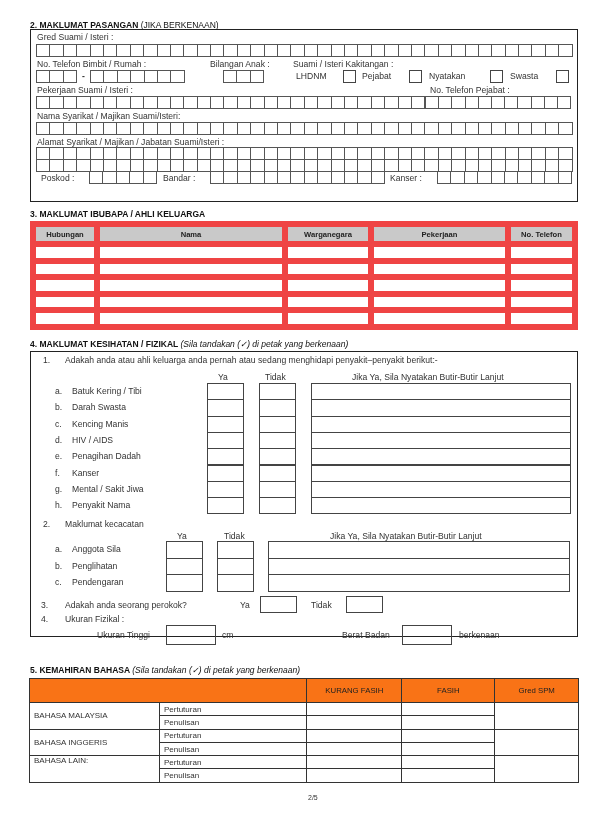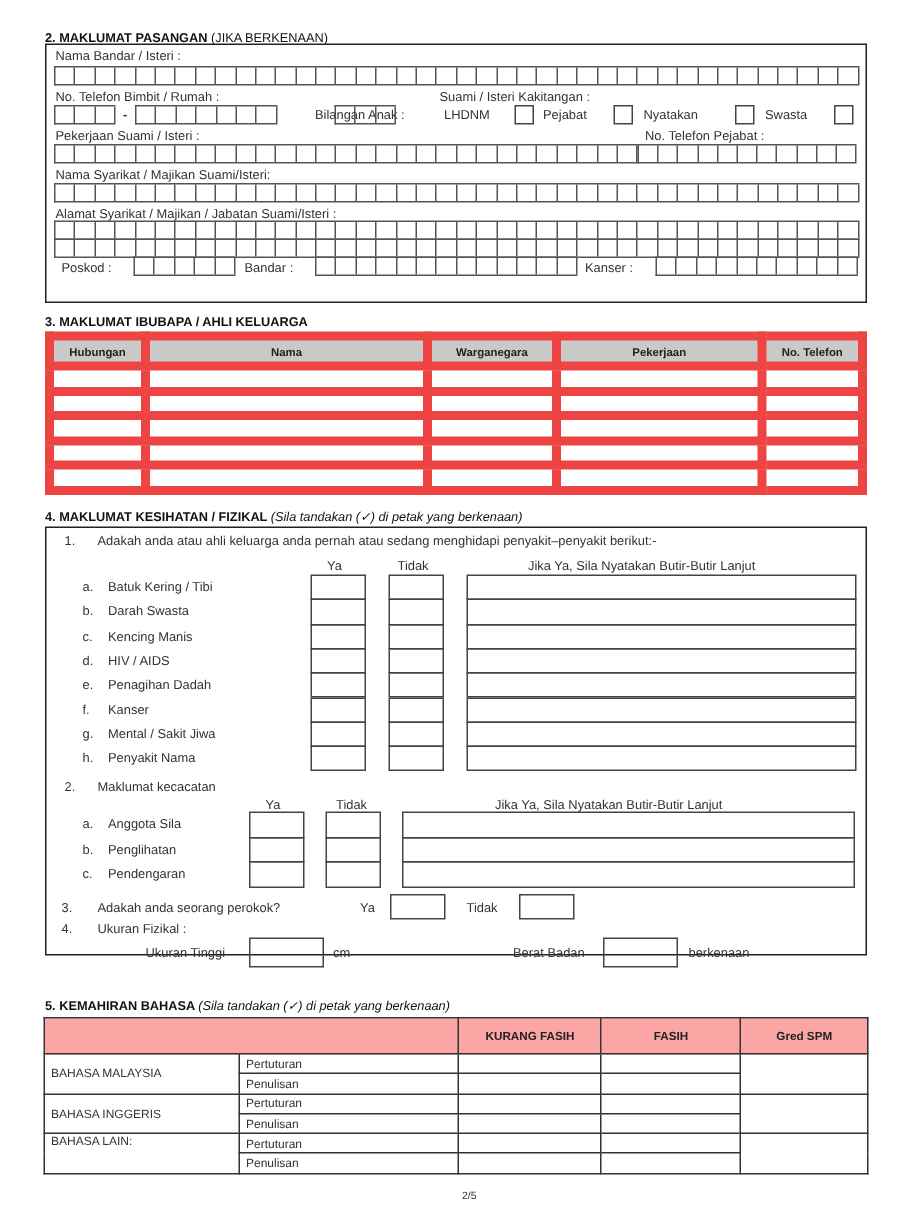--- a/index.html
+++ b/index.html
@@ -13,30 +13,30 @@
   .cells { position: absolute; display: flex; height: 13px; border-left: 1px solid #555; border-top: 1px solid #555; border-bottom: 1px solid #555; }
   .cells .c { height: 100%; border-right: 1px solid #555; flex: 0 0 auto; }
   .box { position: absolute; border: 1px solid #444; }
   table { border-collapse: collapse; position: absolute; }
   .t3 td, .t3 th { border: 6px solid #ef4444; }
   .t3 th { background: #c9c9c9; font-size: 7.6px; font-weight: bold; color: #222; height: 20px; }
   .t3 td { height: 16.5px; }
   .t3 { border: 1.6px solid #222; }
   .t5 { border: 1.6px solid #222; }
   .t5 td, .t5 th { border: 1px solid #333; font-size: 8px; color: #333; padding: 0 4px; }
-  .t5 th { background: #fca5a5; font-weight: bold; height: 24px; font-size: 7.8px; color: #222; }
+  .t5 th { background: #f97316; font-weight: normal; height: 24px; font-size: 7.8px; color: #222; }
   .t5 td { height: 13.3px; }
 </style>
 </head>
 <body>
 
 <div class="sec-title" style="top:20px;"><span>2. MAKLUMAT PASANGAN</span> <span class="plain">(JIKA BERKENAAN)</span></div>
 <div class="frame" style="left:30px; top:29px; width:548px; height:173px;"></div>
 
-<div class="lbl" style="left:37px; top:32px;">Nama Bandar / Isteri :</div>
+<div class="lbl" style="left:37px; top:32px;">Gred Suami / Isteri :</div>
 <div class="cells" id="g-name" style="left:36px; top:44px;">
     <div class="c" style="width: 13.4px;"></div>
     <div class="c" style="width: 13.4px;"></div>
     <div class="c" style="width: 13.4px;"></div>
     <div class="c" style="width: 13.4px;"></div>
     <div class="c" style="width: 13.4px;"></div>
     <div class="c" style="width: 13.4px;"></div>
     <div class="c" style="width: 13.4px;"></div>
     <div class="c" style="width: 13.4px;"></div>
     <div class="c" style="width: 13.4px;"></div>
@@ -67,21 +67,21 @@
     <div class="c" style="width: 13.4px;"></div>
     <div class="c" style="width: 13.4px;"></div>
     <div class="c" style="width: 13.4px;"></div>
     <div class="c" style="width: 13.4px;"></div>
     <div class="c" style="width: 13.4px;"></div>
     <div class="c" style="width: 13.4px;"></div>
     <div class="c" style="width: 13.4px;"></div>
   </div>
 
 <div class="lbl" style="left:37px; top:59px;">No. Telefon Bimbit / Rumah :</div>
-<div class="lbl" style="left:210px; top:71px;">Bilangan Anak :</div>
+<div class="lbl" style="left:210px; top:59px;">Bilangan Anak :</div>
 <div class="lbl" style="left:293px; top:59px;">Suami / Isteri Kakitangan :</div>
 
 <div class="cells" id="g-phone1" style="left:36px; top:70px;">
     <div class="c" style="width: 13.4px;"></div>
     <div class="c" style="width: 13.4px;"></div>
     <div class="c" style="width: 13.4px;"></div>
   </div>
 <div class="lbl" style="left:82px; top:71px; font-weight:bold;">-</div>
 <div class="cells" id="g-phone2" style="left:90px; top:70px;">
     <div class="c" style="width: 13.4px;"></div>

